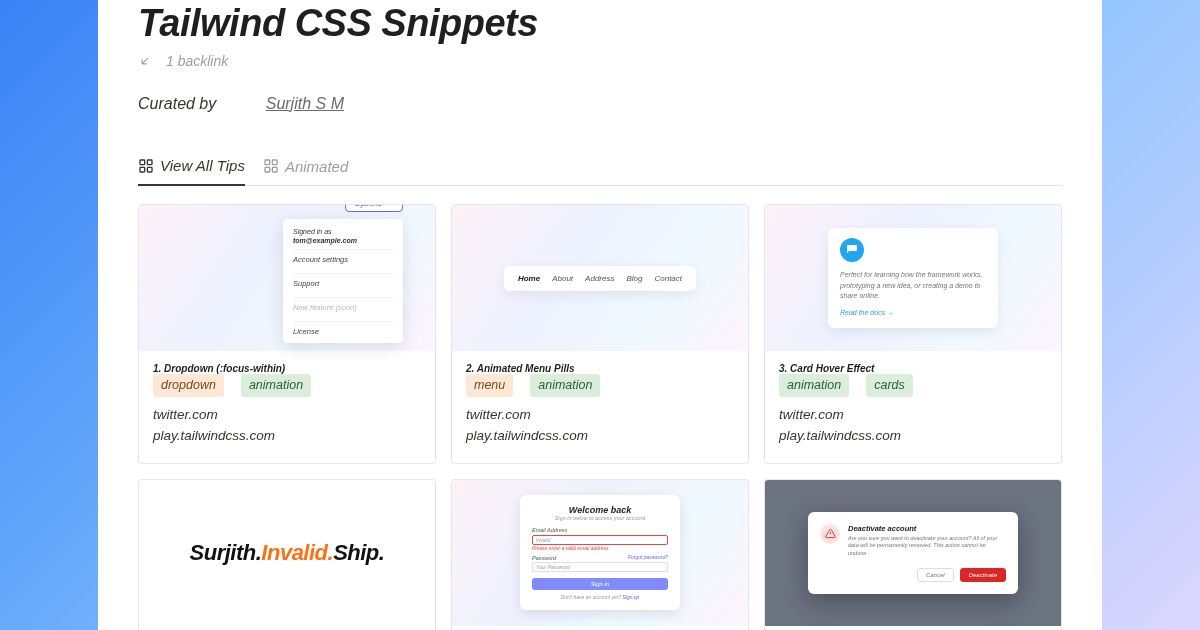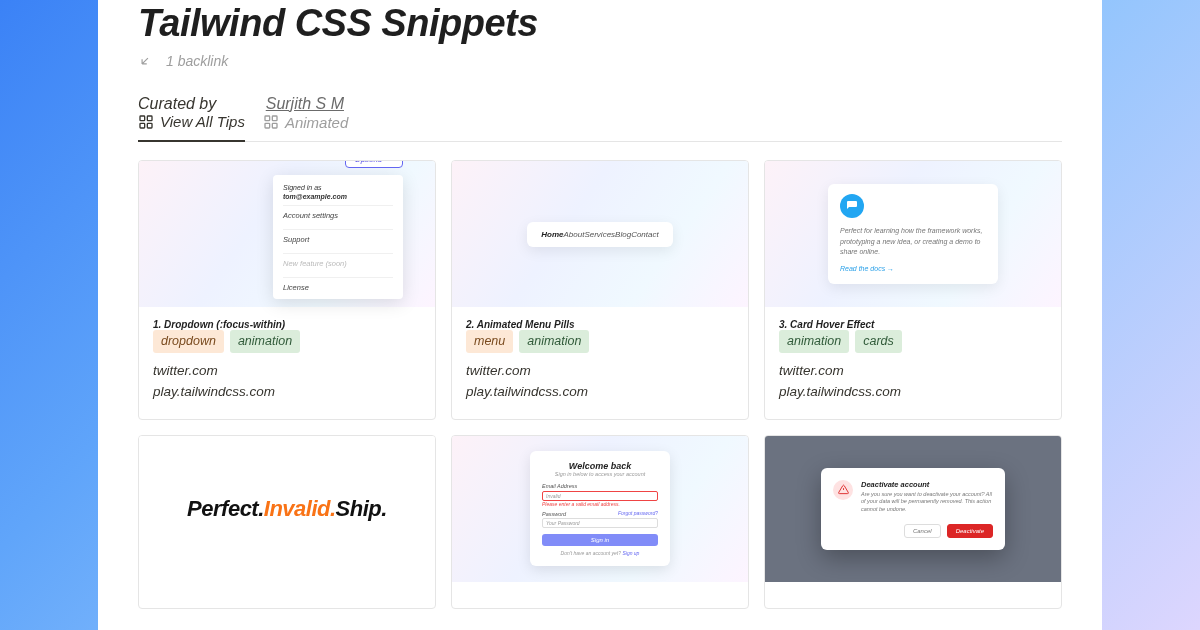--- a/index.html
+++ b/index.html
@@ -14,81 +14,81 @@
     left: 98px; right: 98px; top: 0; bottom: 0;
     padding: 12px 40px;
     overflow: hidden;
     font-style: italic;
   }
   .title-cut { font-size: 38px; font-weight: 700; color: #1f1f1f; margin-top: -10px; letter-spacing: -0.5px;}
   .backlink-row { display: flex; align-items: center; gap: 14px; color: #9e9e9e; font-size: 14px; margin-top: 8px; }
   .backlink-row svg { stroke: #9e9e9e; }
   .curated { font-size: 16px; color: #37352f; margin-top: 26px; }
   .curated a { color: #6b6b6b; text-decoration: underline; margin-left: 45px; }
-  .tabs { display: flex; align-items: center; gap: 18px; border-bottom: 1px solid #e5e5e5; }
+  .tabs { display: flex; align-items: center; gap: 18px; margin-top: 44px; border-bottom: 1px solid #e5e5e5; }
   .tab { display: flex; align-items: center; gap: 6px; padding-bottom: 10px; font-size: 15px; color: #37352f; cursor: pointer; }
   .tab.inactive { color: #9e9e9e; }
   .tab.active { border-bottom: 2px solid #37352f; margin-bottom: -1px; font-weight: 500; }
   .grid { display: grid; grid-template-columns: repeat(3, 1fr); gap: 15px; margin-top: 18px; }
   .card { border: 1px solid #e5e5e5; border-radius: 4px; overflow: hidden; background: #fff; }
   .thumb { height: 146px; background: linear-gradient(125deg, #fdf2f8 0%, #eef2ff 40%, #f0f9ff 70%, #fdf4ff 100%); display:flex; align-items:center; justify-content:center; position:relative; }
   .card-body { padding: 12px 14px 14px; }
   .card-title { font-size: 10px; font-weight: 600; color: #1f1f1f; }
-  .tags { display: flex; gap: 6px; flex-wrap: wrap; margin-bottom: 10px; }
+  .tags { display: flex; gap: 17px; flex-wrap: wrap; margin-bottom: 10px; }
   .tag { font-size: 12.5px; padding: 2px 8px; border-radius: 3px; line-height: 1.5; }
   .tag.orange { background: #fde8d6; color: #7a4b1f; }
   .tag.green  { background: #dbeddb; color: #315b3a; }
   .links div { font-size: 13.5px; color: #37352f; margin-bottom: 6px; }
 
   
   .mock-dropdown {
-    position:absolute; right:32px; top:14px; width:130px;
+    position:absolute; right:32px; top:14px; width:120px;
     background:#fff; border-radius:4px; box-shadow:0 4px 18px rgba(0,0,0,.12);
     font-size:8px; color:#555;
   }
   .mock-dropdown .opt-btn{
     border:1px solid #6366f1; border-radius:4px; padding:3px 8px; font-size:8px;
     color:#4f46e5; background:#fff; float:right; margin:-24px 0 0 0;
     display:flex; align-items:center; gap:4px;
   }
   .mock-dd-body{ padding:8px 10px 2px; }
   .mock-dd-body .hdr{ font-size:7px; color:#333; line-height:1.3;}
   .mock-dd-body .hdr b{font-weight:600; display:block;}
   .mock-dd-body .row{ padding:5px 0; font-size:7.5px; color:#444; border-top:1px solid #f0f0f0; margin-top:4px;}
   .mock-dd-body .row.muted{ color:#bbb; }
 
   .mock-pills{
     background:#fff; border-radius:6px; box-shadow:0 4px 14px rgba(0,0,0,.08);
-    padding:8px 14px; display:flex; font-size:8px; color:#555;
+    padding:8px 14px; display:flex; gap:12px; font-size:8px; color:#555;
   }
   .mock-pills span:first-child{font-weight:600; color:#222;}
 
   .mock-card{
     background:#fff; border-radius:6px; box-shadow:0 4px 14px rgba(0,0,0,.08);
     width:170px; padding:10px 12px; font-size:7px; color:#777; line-height:1.5;
   }
   .mock-card .dot{width:24px;height:24px;border-radius:50%;background:#22a6f2;display:flex;align-items:center;justify-content:center;margin-bottom:8px;}
   .mock-card .link{color:#2aa0e8;font-size:7px;margin-top:6px;display:block;}
 
   .mock-vercel{ font-size:22px; font-weight:800; letter-spacing:-0.5px;}
   .mock-vercel .d{color:#111;} .mock-vercel .p{color:#f97316;} .mock-vercel .s{color:#111;}
 
-  .mock-form{background:#fff;border-radius:6px;box-shadow:0 4px 14px rgba(0,0,0,.1);width:140px;padding:10px 12px;font-size:6px;color:#666;text-align:center;}
+  .mock-form{background:#fff;border-radius:6px;box-shadow:0 4px 14px rgba(0,0,0,.1);width:160px;padding:10px 12px;font-size:6px;color:#666;text-align:center;}
   .mock-form .wb{font-weight:700;font-size:9px;color:#222;}
   .mock-form .sub{font-size:5.5px;color:#999;margin-bottom:6px;}
   .mock-form .lbl{text-align:left;font-size:5.5px;color:#555;margin-top:4px;}
   .mock-form .inp{border:1px solid #ef4444;border-radius:2px;height:10px;margin-top:2px;font-size:5px;padding:1px 3px;text-align:left;color:#999;}
   .mock-form .inp.gray{border-color:#ddd;}
   .mock-form .err{color:#ef4444;font-size:5px;text-align:left;}
   .mock-form .fp{text-align:right;font-size:5px;color:#6366f1;margin-top:-7px;}
   .mock-form .btn{background:#818cf8;color:#fff;border-radius:3px;height:12px;margin-top:6px;font-size:6px;display:flex;align-items:center;justify-content:center;}
   .mock-form .foot{font-size:5px;color:#999;margin-top:4px;} .mock-form .foot b{color:#6366f1;font-weight:400;}
 
   .thumb.modal{background:#6b7280;}
-  .mock-modal{background:#fff;border-radius:6px;width:184px;padding:12px;font-size:6px;color:#777;box-shadow:0 8px 24px rgba(0,0,0,.3);}
+  .mock-modal{background:#fff;border-radius:6px;width:210px;padding:12px;font-size:6px;color:#777;box-shadow:0 8px 24px rgba(0,0,0,.3);}
   .mock-modal .hdrow{display:flex;gap:8px;align-items:flex-start;}
   .mock-modal .warn{width:20px;height:20px;border-radius:50%;background:#fee2e2;display:flex;align-items:center;justify-content:center;flex-shrink:0;}
   .mock-modal .mt{font-weight:700;color:#222;font-size:7.5px;}
   .mock-modal .mb{font-size:5.5px;line-height:1.4;margin-top:2px;}
   .mock-modal .btns{display:flex;gap:6px;justify-content:flex-end;margin-top:10px;}
   .mock-modal .b{border:1px solid #ddd;border-radius:3px;padding:3px 8px;font-size:6px;}
   .mock-modal .b.red{background:#dc2626;color:#fff;border-color:#dc2626;}
 </style>
 </head>
 <body>
@@ -160,21 +160,21 @@
           <div>play.tailwindcss.com</div>
         </div>
       </div>
     </div>
 
     <div class="card">
       <div class="thumb">
         <div class="mock-pills">
           <span>Home</span>
           <span>About</span>
-          <span>Services</span>
+          <span>Address</span>
           <span>Blog</span>
           <span>Contact</span>
         </div>
       </div>
       <div class="card-body">
         <div class="card-title">2. Animated Menu Pills</div>
         <div class="tags">
           <span class="tag orange">menu</span>
           <span class="tag green">animation</span>
         </div>
@@ -206,21 +206,21 @@
         <div class="links">
           <div>twitter.com</div>
           <div>play.tailwindcss.com</div>
         </div>
       </div>
     </div>
 
     <div class="card">
       <div class="thumb" style="background:#fff;">
         <div class="mock-vercel">
-          <span class="d">Perfect.</span><span class="p">Invalid.</span><span class="s">Ship.</span>
+          <span class="d">Surjith.</span><span class="p">Invalid.</span><span class="s">Ship.</span>
         </div>
       </div>
       <div class="card-body">
         
         
       </div>
     </div>
 
     <div class="card">
       <div class="thumb">

